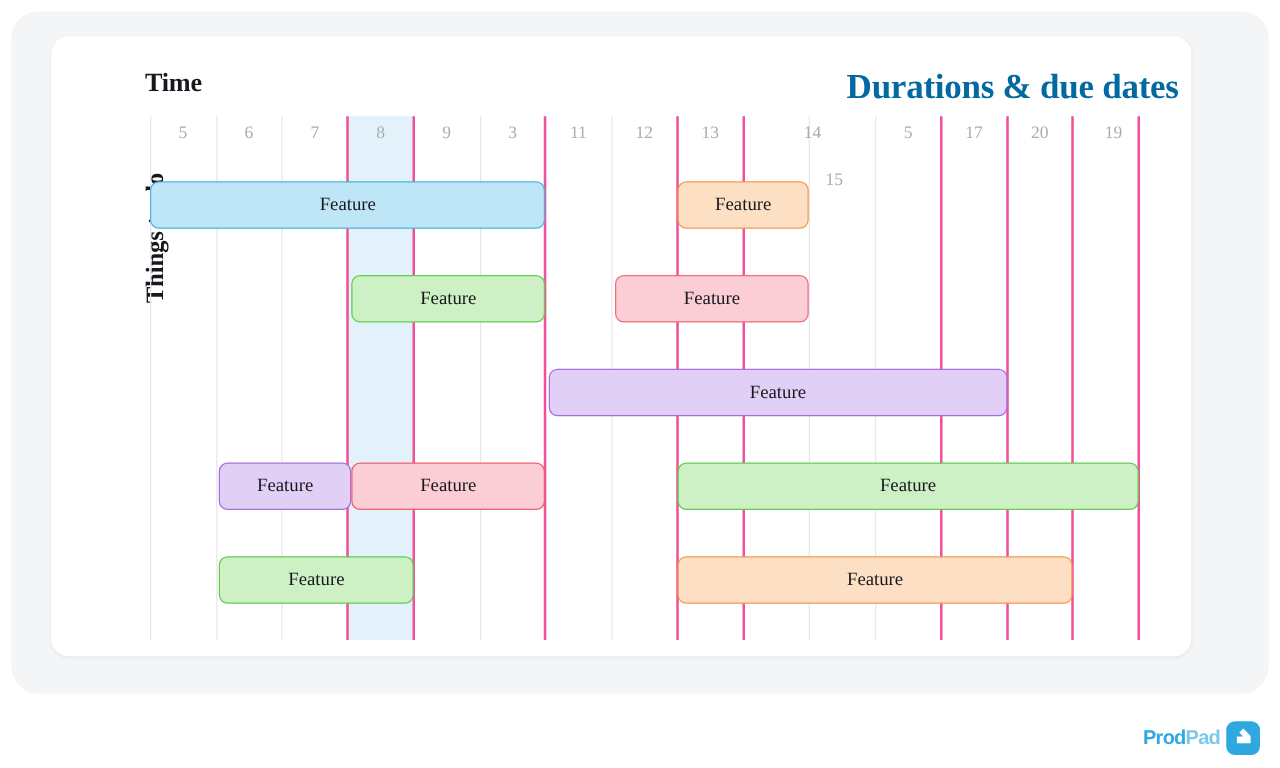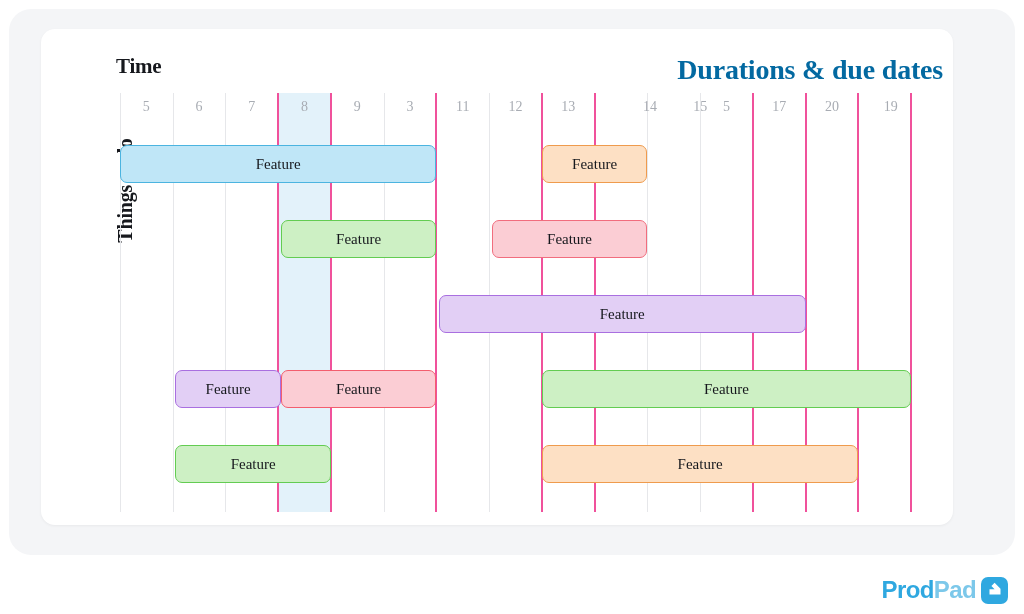--- a/index.html
+++ b/index.html
@@ -131,21 +131,21 @@
 
   
   .logo {
     position: absolute;
     right: 16px; bottom: 10px;
     display: flex;
     align-items: center;
     gap: 5px;
   }
   .logo-text {
-    font-size: 24px;
+    font-size: 16px;
     font-weight: bold;
     letter-spacing: -0.6px;
     color: #2fa8e0;
   }
   .logo-text .light { color: #7cc8ea; }
   .logo-mark {
     width: 27px; height: 27px;
     background: #2fa8e0;
     border-radius: 7px;
     position: relative;
@@ -199,21 +199,21 @@
           <div class="tick" style="left: 0px; width: 52.7333px;">5</div>
           <div class="tick" style="left: 52.7333px; width: 52.7333px;">6</div>
           <div class="tick" style="left: 105.467px; width: 52.7333px;">7</div>
           <div class="tick" style="left: 158.2px; width: 52.7333px;">8</div>
           <div class="tick" style="left: 210.933px; width: 52.7333px;">9</div>
           <div class="tick" style="left: 263.667px; width: 52.7333px;">3</div>
           <div class="tick" style="left: 316.4px; width: 52.7333px;">11</div>
           <div class="tick" style="left: 369.133px; width: 52.7333px;">12</div>
           <div class="tick" style="left: 421.867px; width: 52.7333px;">13</div>
           <div class="tick" style="left: 474.6px; width: 52.7333px; margin-left: 29px;">14</div>
-          <div class="tick" style="left: 554px; width: 52.7333px;">15</div>
+          <div class="tick" style="left: 521px; width: 52.7333px; margin-top: 38px;">15</div>
           <div class="tick" style="left: 580.067px; width: 52.7333px;">5</div>
           <div class="tick" style="left: 632.8px; width: 52.7333px;">17</div>
           <div class="tick" style="left: 685.533px; width: 52.7333px;">20</div>
           <div class="tick" style="left: 738.267px; width: 65px;">19</div>
         </div>
       <div class="bars-layer" id="bars-layer">
           <div class="bar" style="left: 0px; width: 316.4px; top: 52px; background: rgb(191, 230, 247); border-color: rgb(75, 180, 224);">Feature</div>
           <div class="bar" style="left: 421.867px; width: 105.467px; top: 52px; background: rgb(253, 224, 196); border-color: rgb(239, 155, 77);">Feature</div>
           <div class="bar" style="left: 160.837px; width: 155.563px; top: 127px; background: rgb(205, 240, 196); border-color: rgb(99, 204, 82);">Feature</div>
           <div class="bar" style="left: 371.77px; width: 155.563px; top: 127px; background: rgb(251, 205, 212); border-color: rgb(241, 109, 126);">Feature</div>

